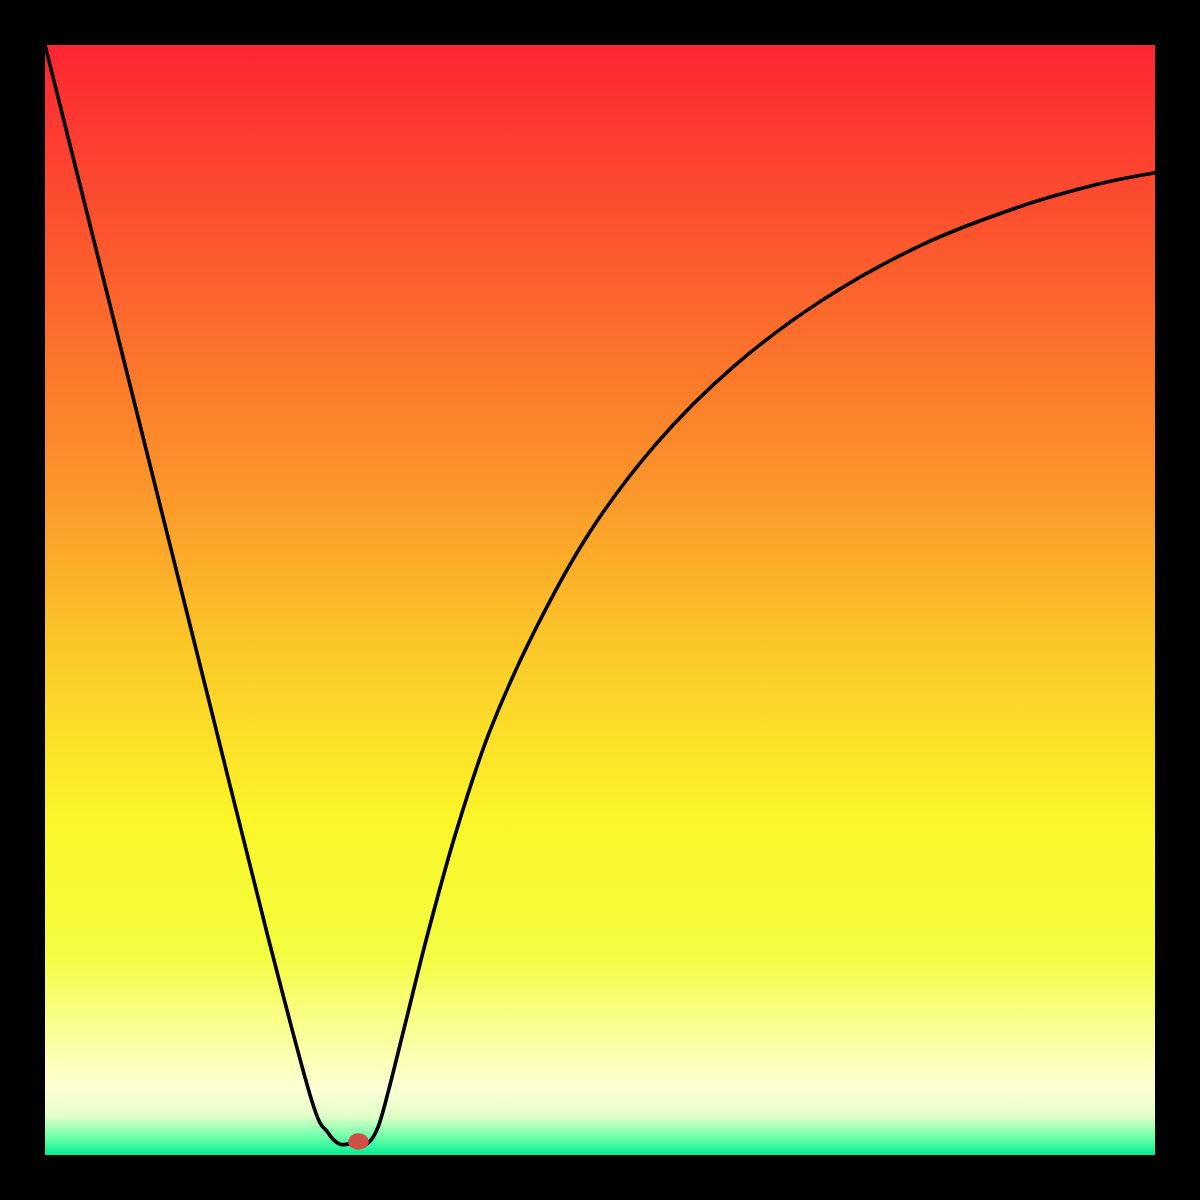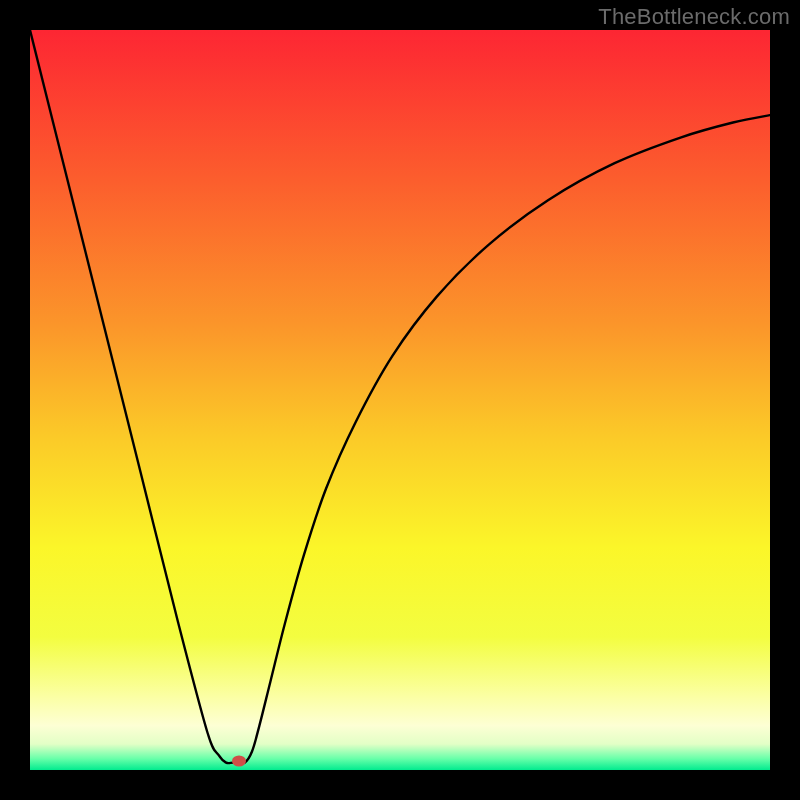--- a/index.html
+++ b/index.html
@@ -52,21 +52,20 @@
     height: 11px;
     background: #cf4f47;
     border-radius: 50%;
     transform: translate(-50%, -50%);
   }
 </style>
 </head>
 <body>
 
 <div class="frame">
-  <div class="watermark">TheBottleneck.com</div>
 
   <div class="plot-area">
     <svg class="gradient-bg" viewBox="0 0 740 740" preserveAspectRatio="none">
       <defs>
         <linearGradient id="bg-grad" x1="0" y1="0" x2="0" y2="1">
             <stop offset="0%" stop-color="#fd2633"></stop>
             <stop offset="20%" stop-color="#fc5d2d"></stop>
             <stop offset="40%" stop-color="#fb962a"></stop>
             <stop offset="55.00000000000001%" stop-color="#fbca28"></stop>
             <stop offset="70%" stop-color="#fbf629"></stop>

